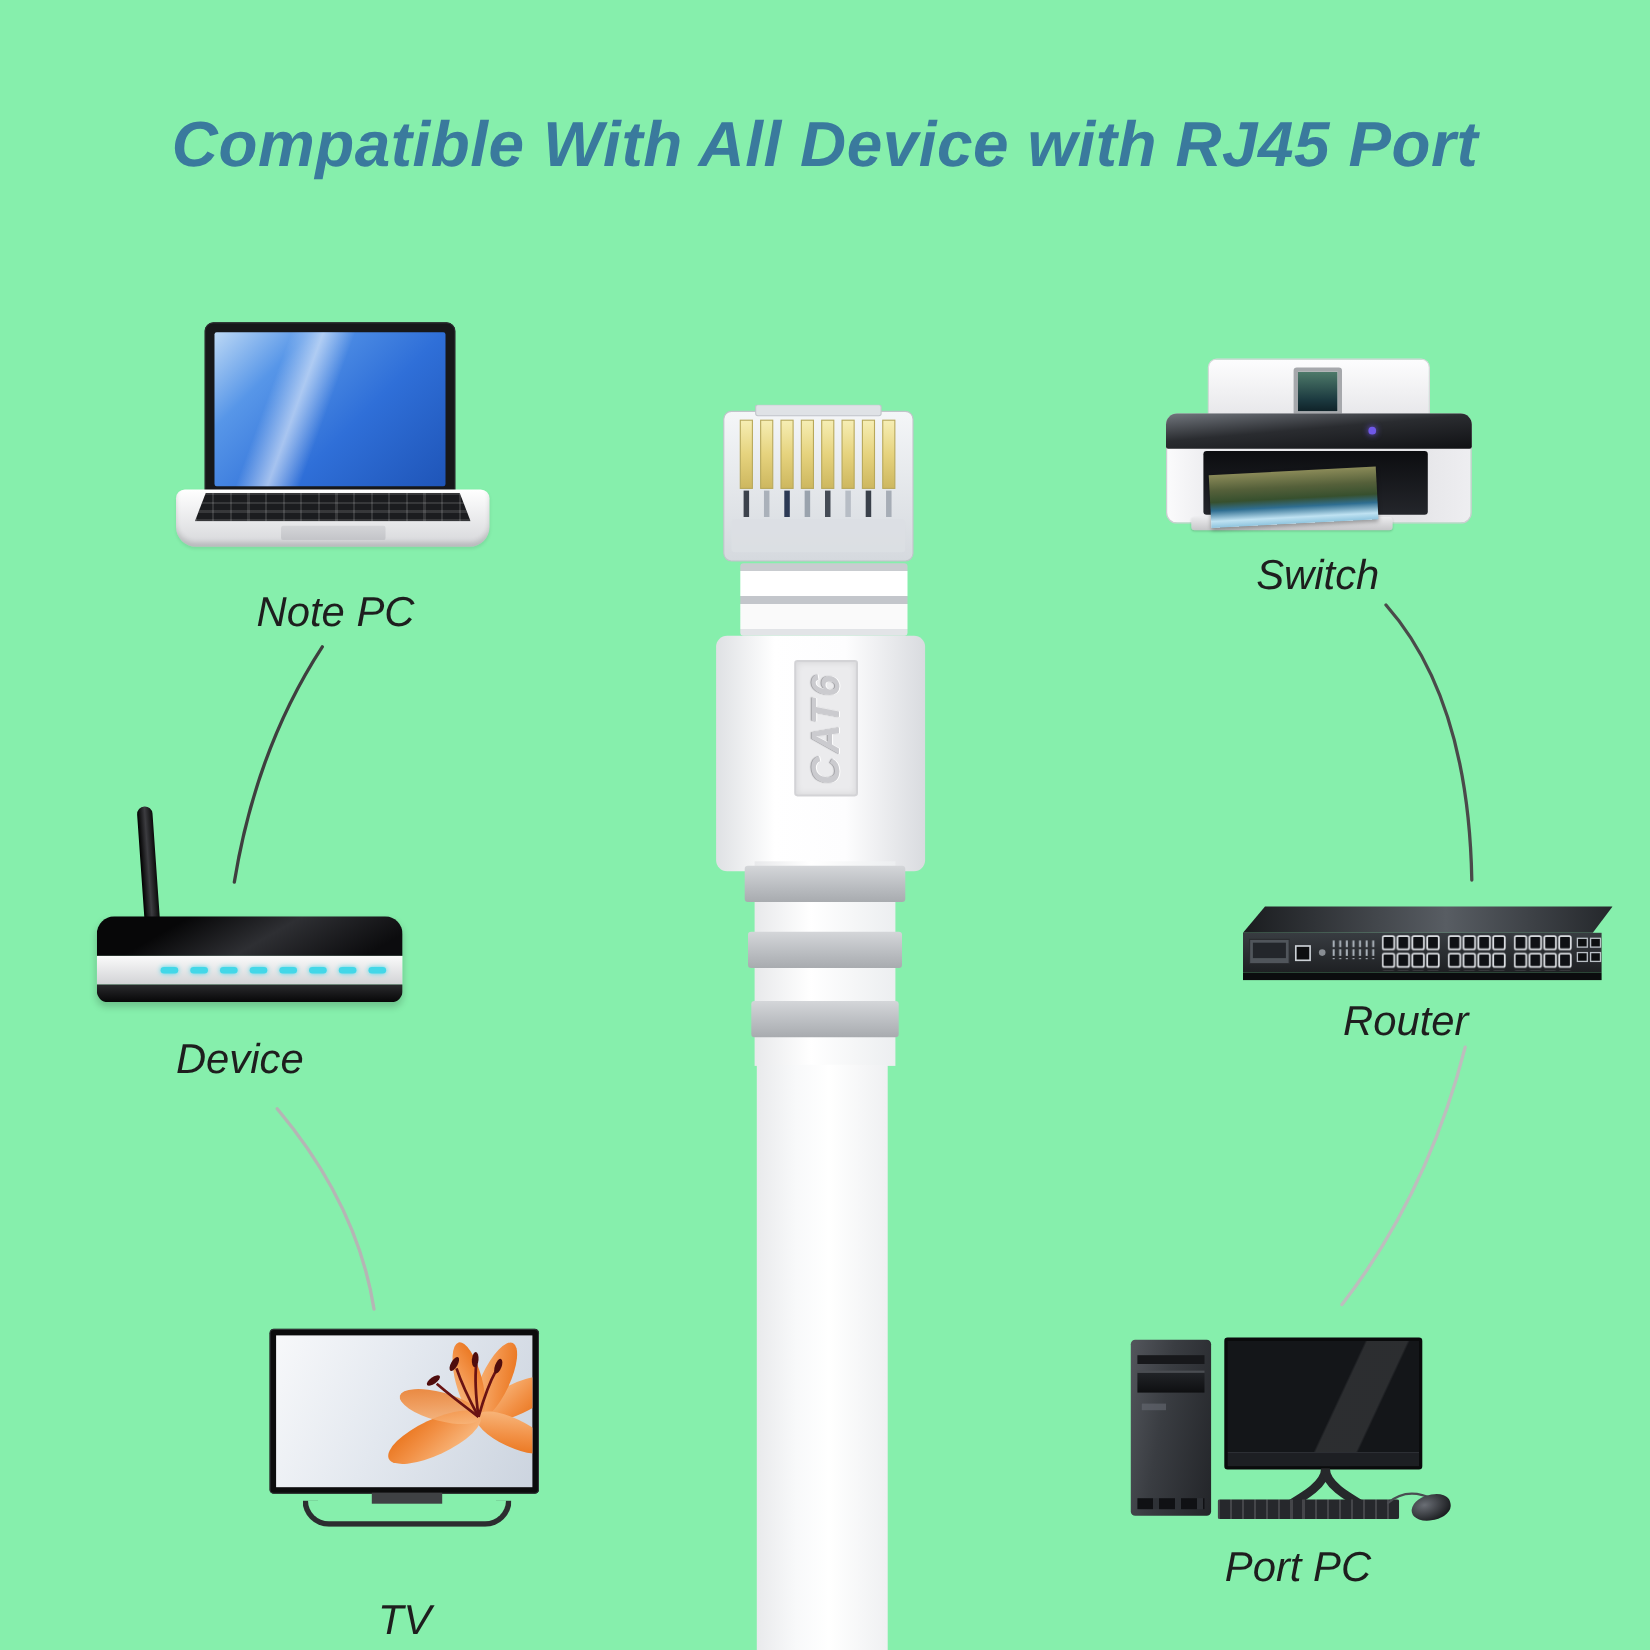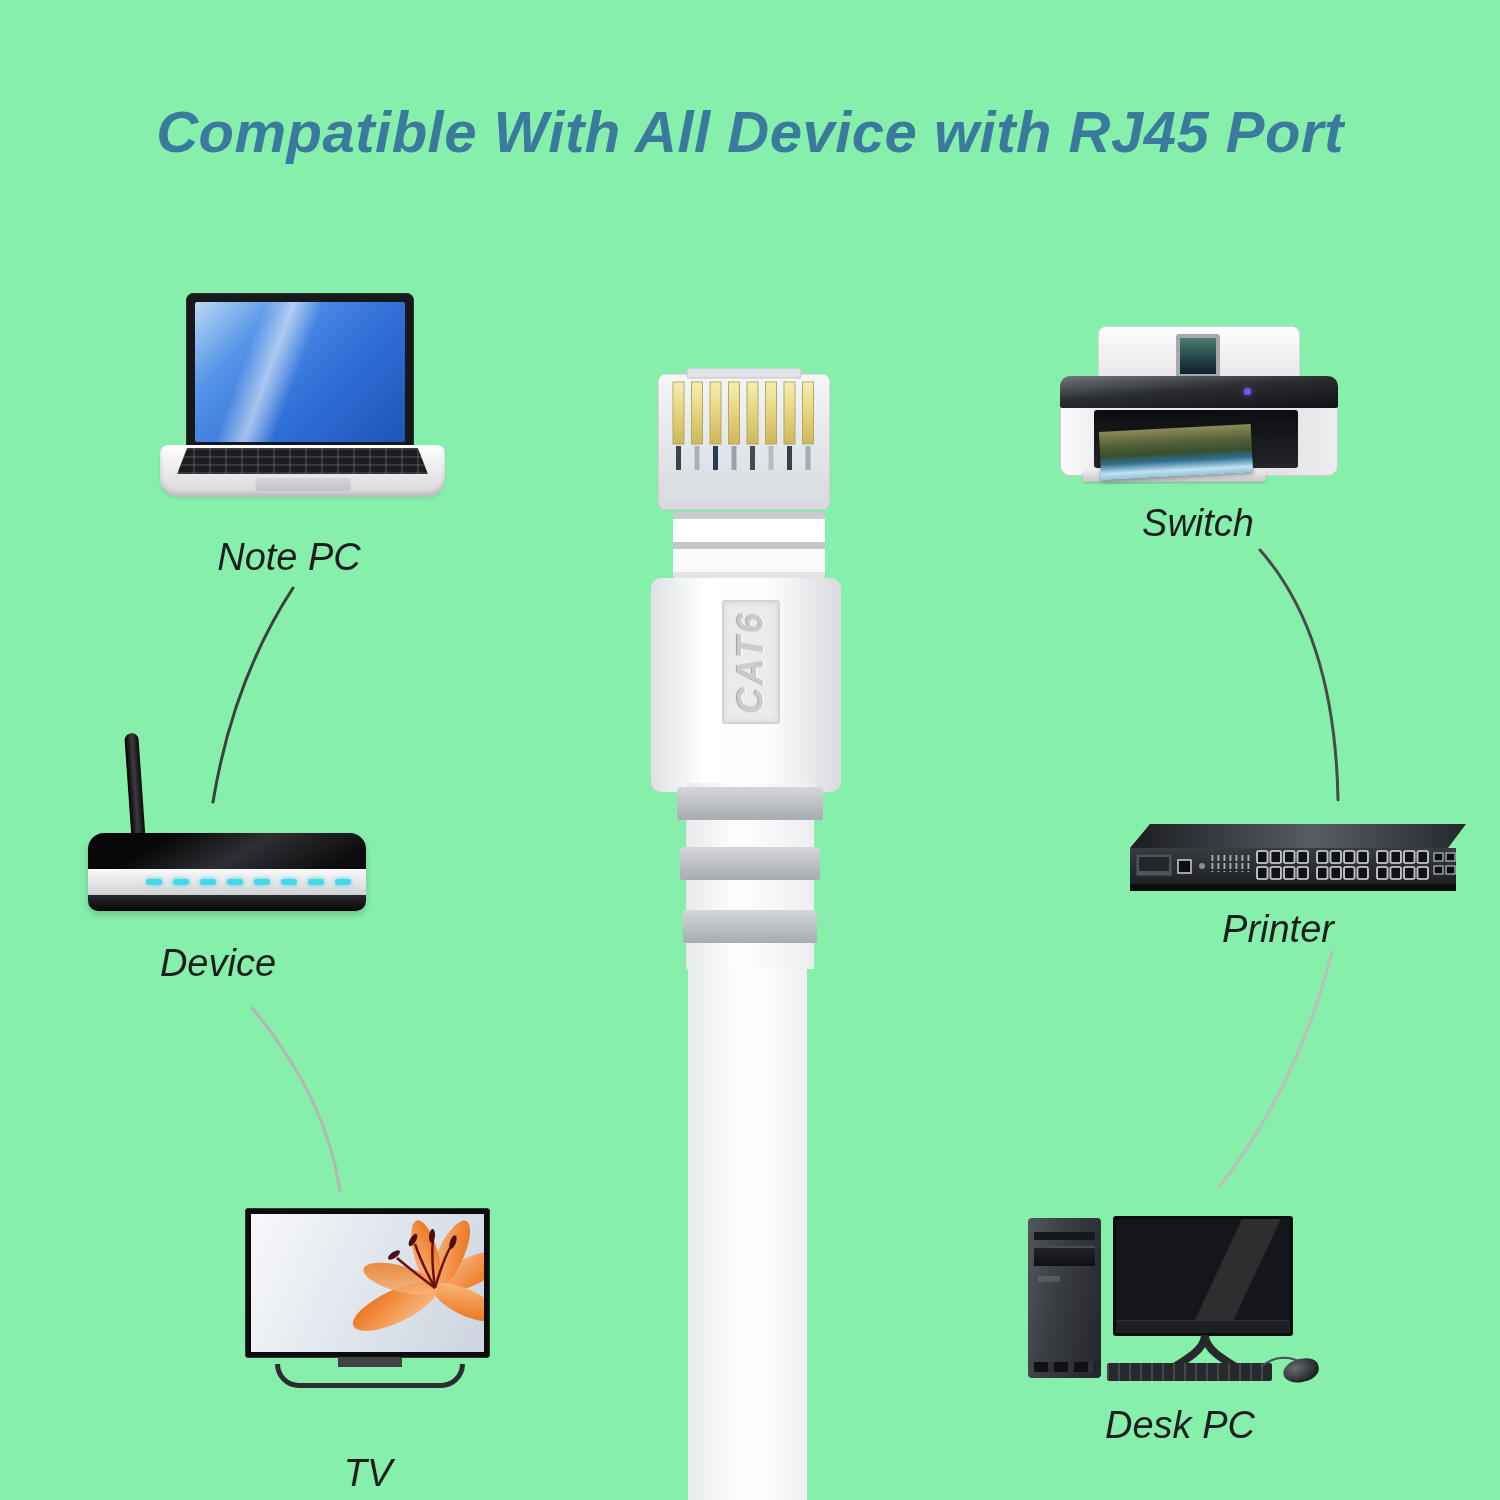--- a/index.html
+++ b/index.html
@@ -152,21 +152,21 @@
 
   <div class="notepc">
     <div class="np-screen">
       <div class="np-panel"></div>
     </div>
     <div class="np-base">
       <div class="np-kb"></div>
       <div class="np-tp"></div>
     </div>
   </div>
-  <div class="dev-label" style="left:189px;top:536px;">Note PC</div>
+  <div class="dev-label" style="left:205px;top:536px;">Note PC</div>
 
   <div class="router">
     <div class="rt-ant"></div>
     <div class="rt-body">
       <div class="rt-top"></div>
       <div class="rt-mid">
         <span class="rt-led"></span>
         <span class="rt-led"></span>
         <span class="rt-led"></span>
         <span class="rt-led"></span>
@@ -266,41 +266,41 @@
     <g transform="translate(250,28)">
         <rect width="54" height="32" fill="url(#portp)"></rect>
       </g>
     <g fill="#0d0f11" stroke="#b9bfc5" stroke-width="1.2">
       <rect x="308" y="31" width="9" height="8"></rect>
         <rect x="320" y="31" width="9" height="8"></rect>
       <rect x="308" y="44" width="9" height="8"></rect>
         <rect x="320" y="44" width="9" height="8"></rect>
     </g>
   </svg>
-  <div class="dev-label" style="left:1178px;top:908px;">Printer</div>
+  <div class="dev-label" style="left:1178px;top:908px;">Router</div>
 
   <div class="deskpc">
     <div class="dp-tower">
       <div class="dp-bay"></div>
       <div class="dp-drive"></div>
       <div class="dp-logo"></div>
       <div class="dp-vents"></div>
     </div>
     <div class="dp-mon"></div>
     <svg class="dp-stand" width="110" height="44" viewBox="0 0 110 44">
       <path d="M55,0 C55,14 38,24 14,38" stroke="#26282b" stroke-width="8" fill="none" stroke-linecap="round"></path>
       <path d="M55,0 C55,14 72,24 96,38" stroke="#26282b" stroke-width="8" fill="none" stroke-linecap="round"></path>
     </svg>
     <div class="dp-kb"></div>
     <svg class="dp-mcable" width="44" height="22" viewBox="0 0 44 22">
       <path d="M0,16 Q18,0 42,12" stroke="#4a4d52" stroke-width="2" fill="none"></path>
     </svg>
     <div class="dp-mouse"></div>
   </div>
-  <div class="dev-label" style="left:1080px;top:1404px;">Desk PC</div>
+  <div class="dev-label" style="left:1080px;top:1404px;">Port PC</div>
 
   <div class="cable">
     <svg class="cb-head" width="174" height="144" viewBox="0 0 174 144">
       <defs>
         <linearGradient id="gold" x1="0" y1="0" x2="0" y2="1">
           <stop offset="0" stop-color="#f6eeb4"></stop>
             <stop offset=".5" stop-color="#e6d37e"></stop>
             <stop offset="1" stop-color="#cdb75f"></stop>
         </linearGradient>
         <linearGradient id="headbg" x1="0" y1="0" x2="0" y2="1">

